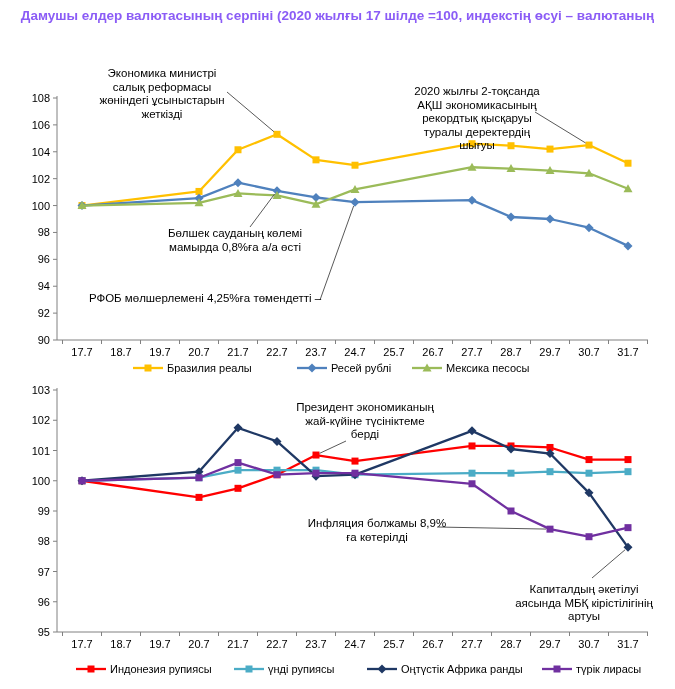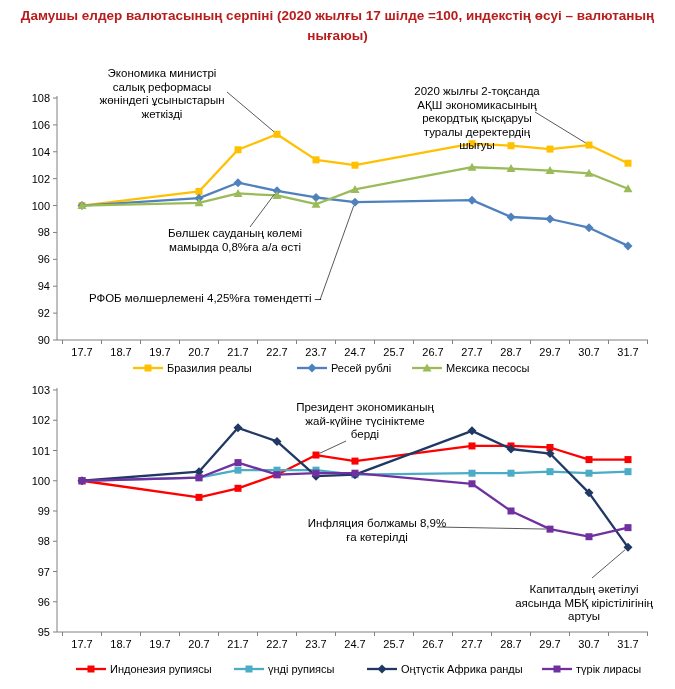--- a/index.html
+++ b/index.html
@@ -1,28 +1,27 @@
 <!DOCTYPE html>
 <html><head>
 <meta charset="utf-8">
 <style>
   html,body{margin:0;padding:0;background:#ffffff;}
   body{width:675px;height:689px;position:relative;overflow:hidden;
        font-family:"Liberation Sans",sans-serif;}
   .title{position:absolute;top:6px;left:0;width:675px;text-align:center;
-         font-size:13.5px;font-weight:bold;color:#b91c1c;line-height:20px;z-index:2;}
+         font-size:13.5px;font-weight:bold;color:#8b5cf6;line-height:20px;z-index:2;}
   #charts{position:absolute;top:0;left:0;z-index:1;}
   svg text{font-family:"Liberation Sans",sans-serif;}
 </style>
 </head>
 <body>
 
 <div class="title">
   <div>Дамушы елдер валютасының серпіні (2020 жылғы 17 шілде =100, индекстің өсуі – валютаның</div>
-  <div>нығаюы)</div>
 </div>
 
 <svg id="charts" width="675" height="689" viewBox="0 0 675 689">
     <g>
       <line x1="57" y1="96" x2="57" y2="340" stroke="#808080" stroke-width="1"></line>
       <line x1="57" y1="340" x2="648" y2="340" stroke="#808080" stroke-width="1"></line>
       <line x1="53" y1="340" x2="57" y2="340" stroke="#808080" stroke-width="1"></line>
       <text x="50" y="344" font-size="11" fill="#000000" text-anchor="end">90</text>
       <line x1="53" y1="313.1111111111111" x2="57" y2="313.1111111111111" stroke="#808080" stroke-width="1"></line>
       <text x="50" y="317.1111111111111" font-size="11" fill="#000000" text-anchor="end">92</text>

